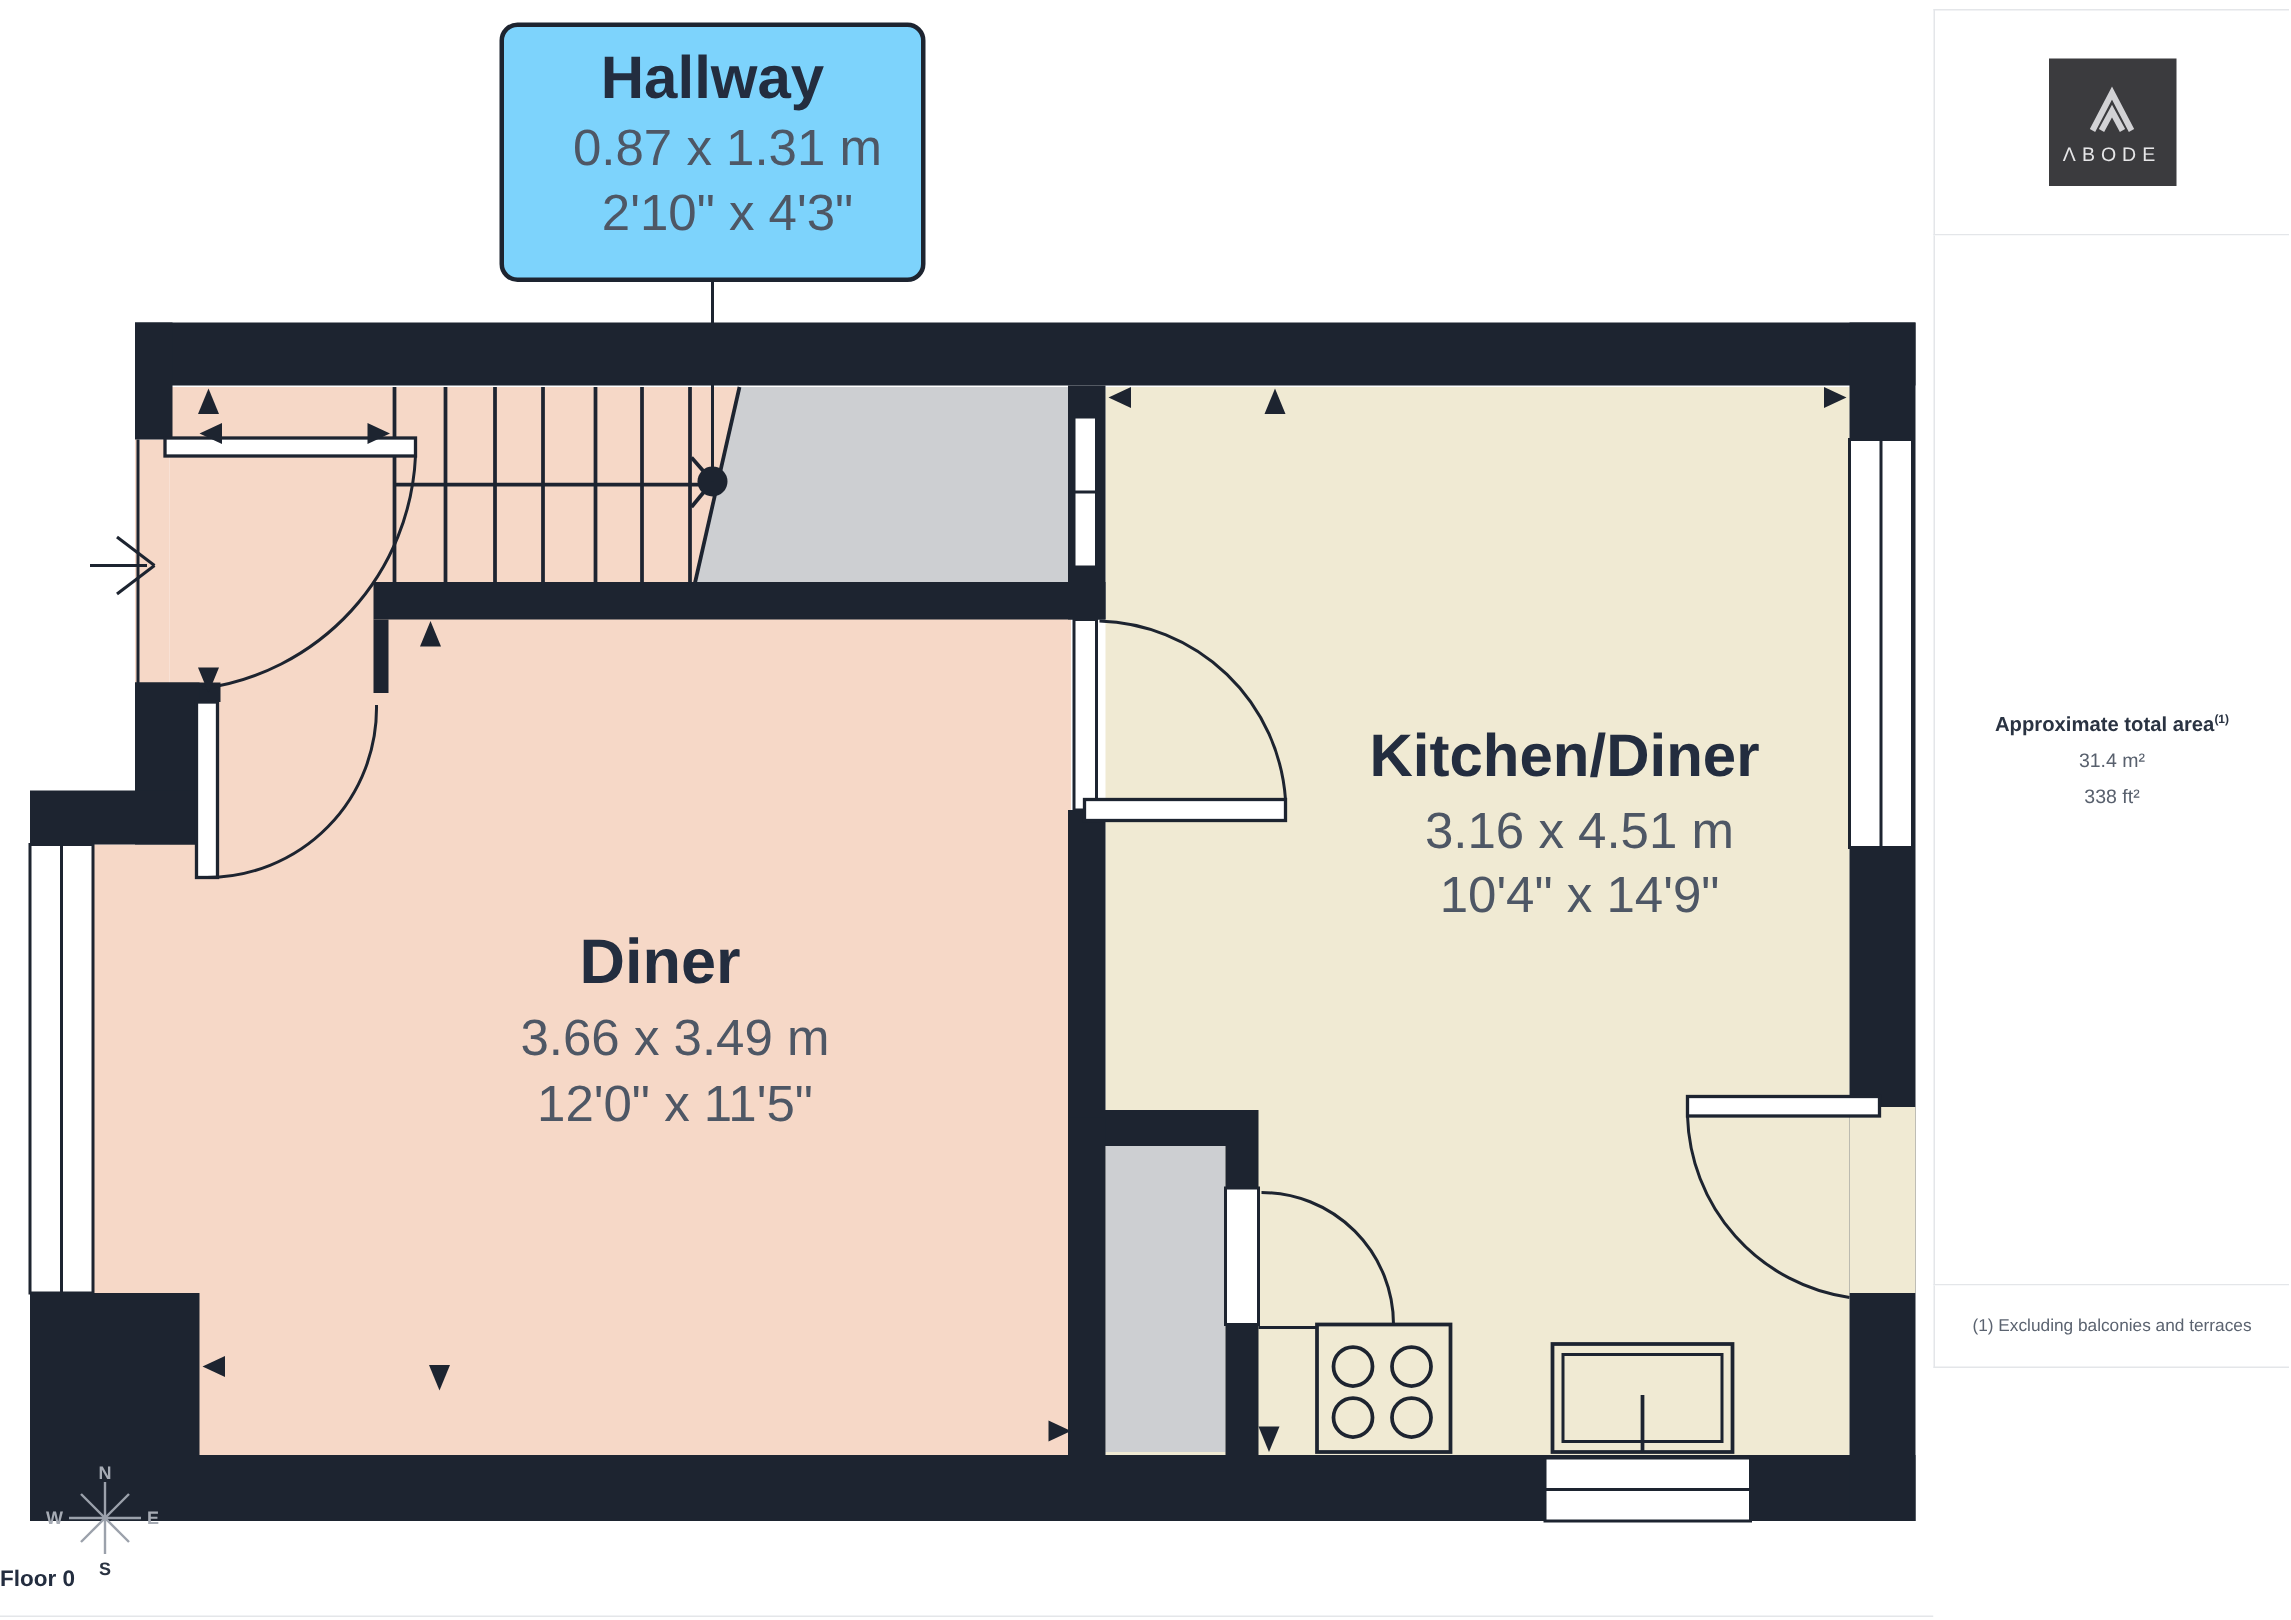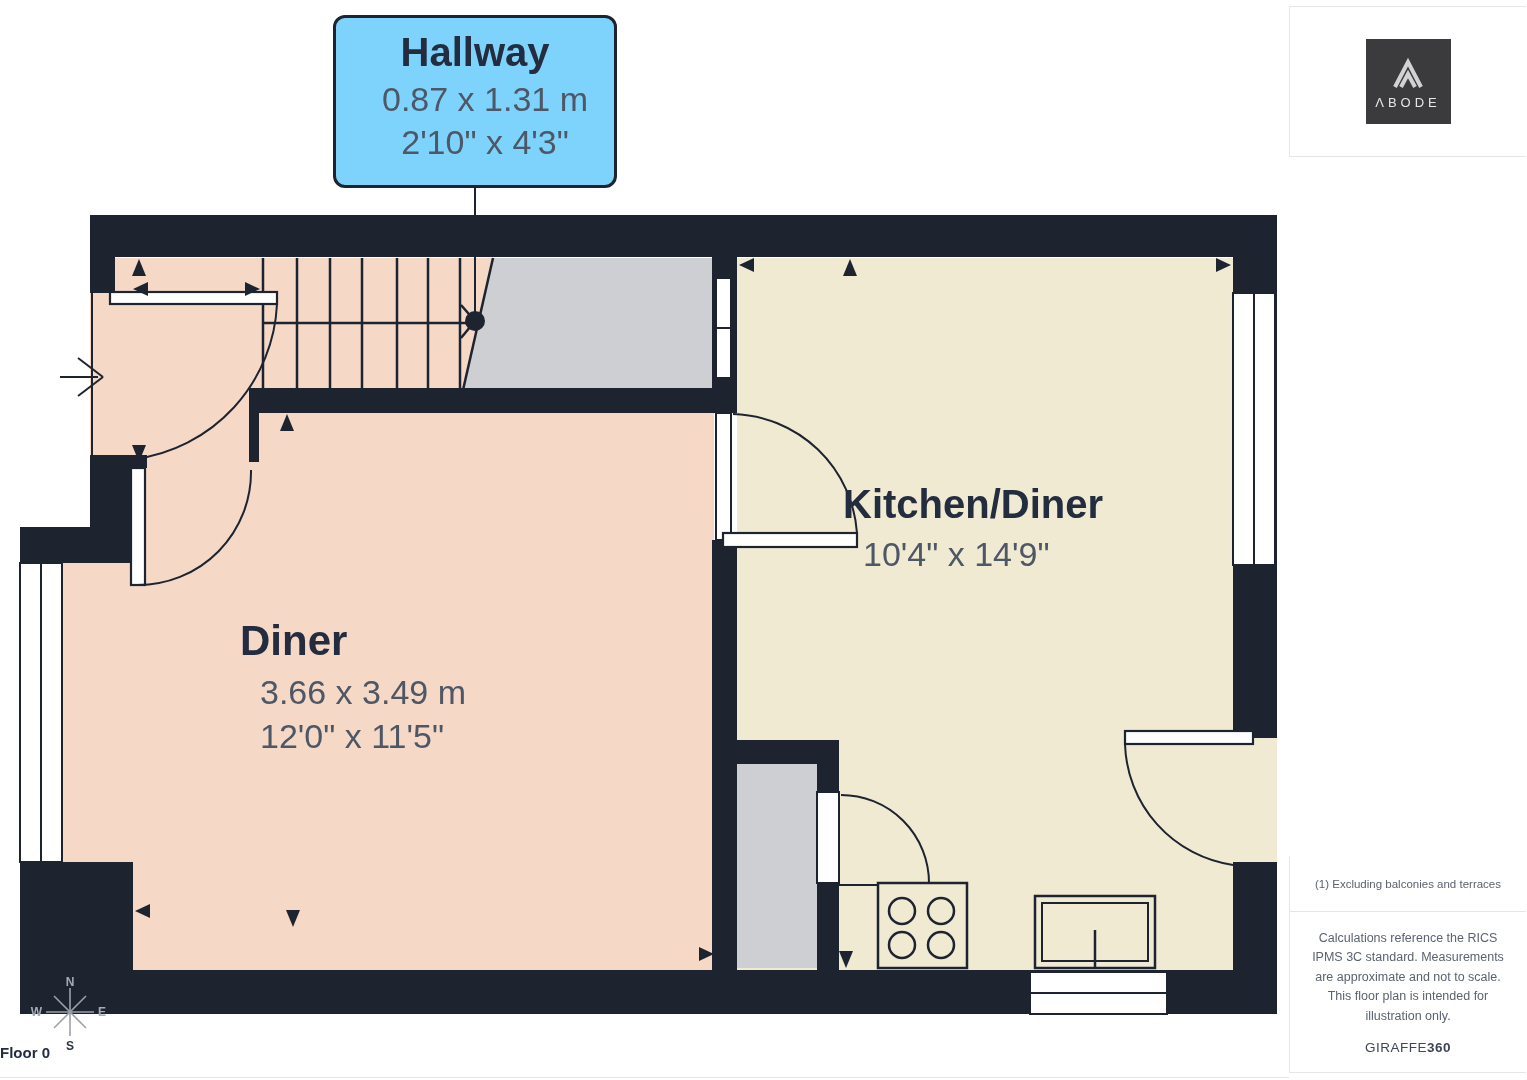--- a/index.html
+++ b/index.html
@@ -18,21 +18,21 @@
   .paneline{stroke:var(--line);stroke-width:2;}
   .winpane{fill:#ffffff;stroke:var(--line);stroke-width:2;}
   .leaf{fill:#ffffff;stroke:var(--line);stroke-width:2.2;}
   .tri{fill:var(--line);}
   .dot{fill:var(--line);}
   .compass-line{stroke:#9ba1ab;stroke-width:1.6;}
   .compass-letter{font-size:12px;font-weight:bold;fill:#a6abb4;}
   .compass-letter.south{fill:#2a3342;}
 
   
-  .room-label{position:absolute;text-align:left;pointer-events:none;}
+  .room-label{position:absolute;text-align:center;pointer-events:none;}
   .room-title{font-weight:bold;color:var(--title-text);}
   .room-dims{color:var(--dim-text);margin-left:20px;}
   #lounge-label{left:240px;top:618px;width:400px;}
   #lounge-label .room-title{font-size:42px;line-height:1.1;}
   #lounge-label .room-dims{font-size:34px;line-height:1.22;margin-top:8px;}
   #lounge-label .room-dims + .room-dims{margin-top:2px;}
   #kitchen-label{left:843px;top:482px;width:400px;}
   #kitchen-label .room-title{font-size:40px;line-height:1.1;}
   #kitchen-label .room-dims{font-size:34px;line-height:1.22;margin-top:8px;}
   #kitchen-label .room-dims + .room-dims{margin-top:2px;}
@@ -227,43 +227,45 @@
     </div>
 
     <div id="lounge-label" class="room-label">
       <div class="room-title">Diner</div>
       <div class="room-dims">3.66 x 3.49 m</div>
       <div class="room-dims">12'0" x 11'5"</div>
     </div>
 
     <div id="kitchen-label" class="room-label">
       <div class="room-title">Kitchen/Diner</div>
+      <div class="room-dims">3.16 x 4.51 m</div>
       <div class="room-dims">10'4" x 14'9"</div>
     </div>
 
     <div id="floor-label">Floor 0</div>
     <div id="page-bottom-line"></div>
   </div>
 
   <div id="sidebar">
 
     <div id="sb-logo" class="sb-section">
       <div id="abode-logo">
         <svg width="56" height="36" viewBox="0 0 56 36">
           <path d="M15,33 L28,8 L41,33" fill="none" stroke="#d2d2d5" stroke-width="4"></path>
           <path d="M21,33 L28,20 L35,33" fill="none" stroke="#d2d2d5" stroke-width="4"></path>
         </svg>
         <div id="abode-logo-text">ΛBODE</div>
       </div>
     </div>
 
+    <div id="sb-area" class="sb-section">
+      <div id="total-area-title"><span>Approximate total area</span><sup>(1)</sup></div>
+      <div class="area-value">31.4 m²</div>
+      <div class="area-value">338 ft²</div>
+    </div>
 
     <div id="sb-note" class="sb-section">
       <div>(1) Excluding balconies and terraces</div>
     </div>
 
-    <div id="sb-calc" class="sb-section">
-      <div id="disclaimer">Calculations reference the RICS IPMS 3C standard. Measurements are approximate and not to scale. This floor plan is intended for illustration only.</div>
-      <div id="brand"><span>GIRAFFE</span><b>360</b></div>
-    </div>
 
   </div>
 </div>
 
 </body></html>

